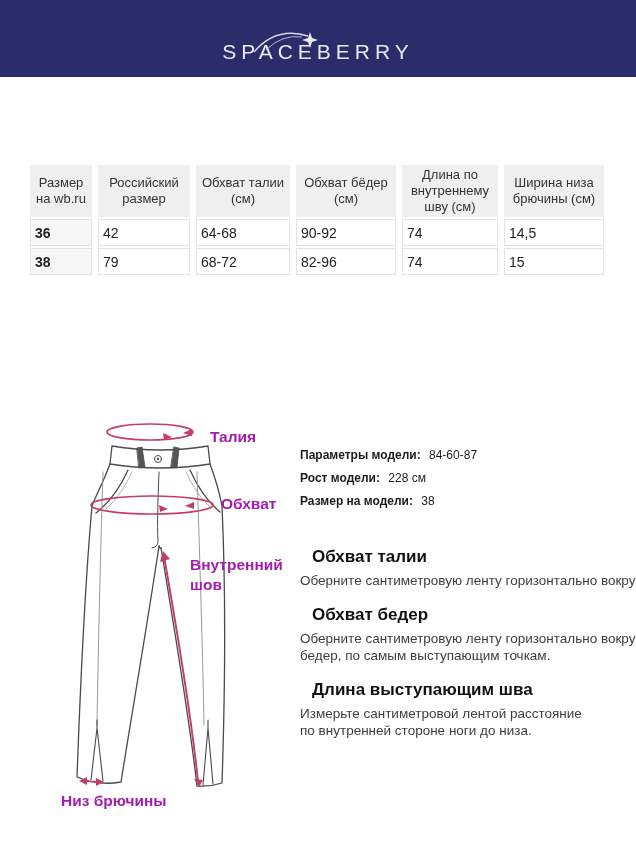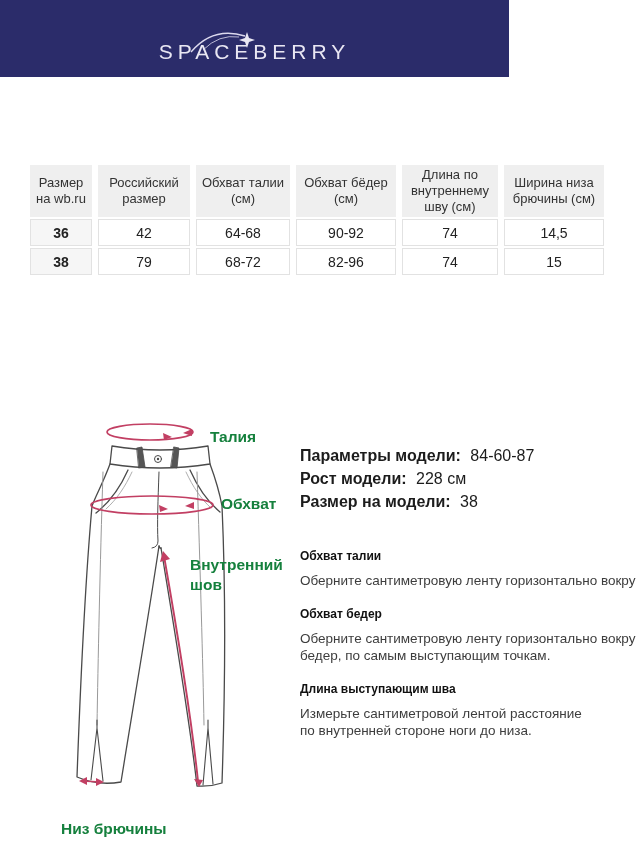--- a/index.html
+++ b/index.html
@@ -2,21 +2,21 @@
 <html><head>
 <meta charset="utf-8">
 <style>
   html,body{margin:0;padding:0;}
   body{
     width:636px;height:848px;position:relative;overflow:hidden;
     background:#ffffff;font-family:"Liberation Sans",sans-serif;
   }
   
   .header{
-    position:absolute;left:0;top:0;width:509px;height:77px;
+    position:absolute;left:0;top:0;width:636px;height:77px;
     background:#2b2c6a;display:flex;justify-content:center;
     align-items:flex-end;padding-bottom:13px;box-sizing:border-box;
   }
   .logo-wrap{position:relative;display:inline-block;}
   .logo-text{
     color:#e9e7f3;font-size:21px;font-weight:400;letter-spacing:5px;
     line-height:24px;white-space:nowrap;
   }
   .comet{position:absolute;left:30px;top:-17px;}
   
@@ -24,42 +24,42 @@
     position:absolute;left:24px;top:163px;
     border-collapse:separate;border-spacing:6px 2px;table-layout:fixed;
   }
   table.size-table th{
     background:#efefef;color:#333;font-weight:400;font-size:13px;
     line-height:16px;text-align:center;vertical-align:middle;
     padding:2px 3px;height:48px;
   }
   table.size-table td{
     background:#ffffff;border:1px solid #e2e2e2;color:#222;
-    font-size:14px;text-align:center;vertical-align:middle;
-    padding:0 20px;height:25px;
+    font-size:14px;vertical-align:middle;
+    padding:0 4px;height:25px;
   }
   table.size-table td.first{background:#f6f6f6;font-weight:700;}
   
   .pants-svg{position:absolute;left:40px;top:415px;}
   .d-label{
-    position:absolute;font-size:15.5px;font-weight:700;color:#15803d;
+    position:absolute;font-size:15.5px;font-weight:700;color:#a21caf;
     line-height:20px;
   }
   .lbl-waist{left:210px;top:427px;}
   .lbl-hips{left:221px;top:494px;}
   .lbl-inseam{left:190px;top:555px;width:105px;}
-  .lbl-hem{left:61px;top:819px;}
+  .lbl-hem{left:61px;top:791px;}
   
   .right-col{position:absolute;left:300px;top:444px;width:330px;}
-  .info-line{font-size:16px;line-height:23px;color:#1c1c1c;white-space:nowrap;}
+  .info-line{font-size:12px;line-height:23px;color:#1c1c1c;white-space:nowrap;}
   .info-line .lbl{font-weight:700;}
   .info-line .val{font-weight:400;margin-left:5px;}
   .guide-title{
-    font-size:12px;font-weight:700;color:#111;
-    margin:15px 0 5px 0;line-height:21px;
+    font-size:17px;font-weight:700;color:#111;
+    margin:15px 0 5px 12px;line-height:21px;
   }
   .guide-title.first{margin-top:33px;}
   .guide-line{
     font-size:13.5px;line-height:17px;color:#3d3d3d;white-space:nowrap;
   }
 </style>
 </head>
 <body>
 
 <div class="header">

